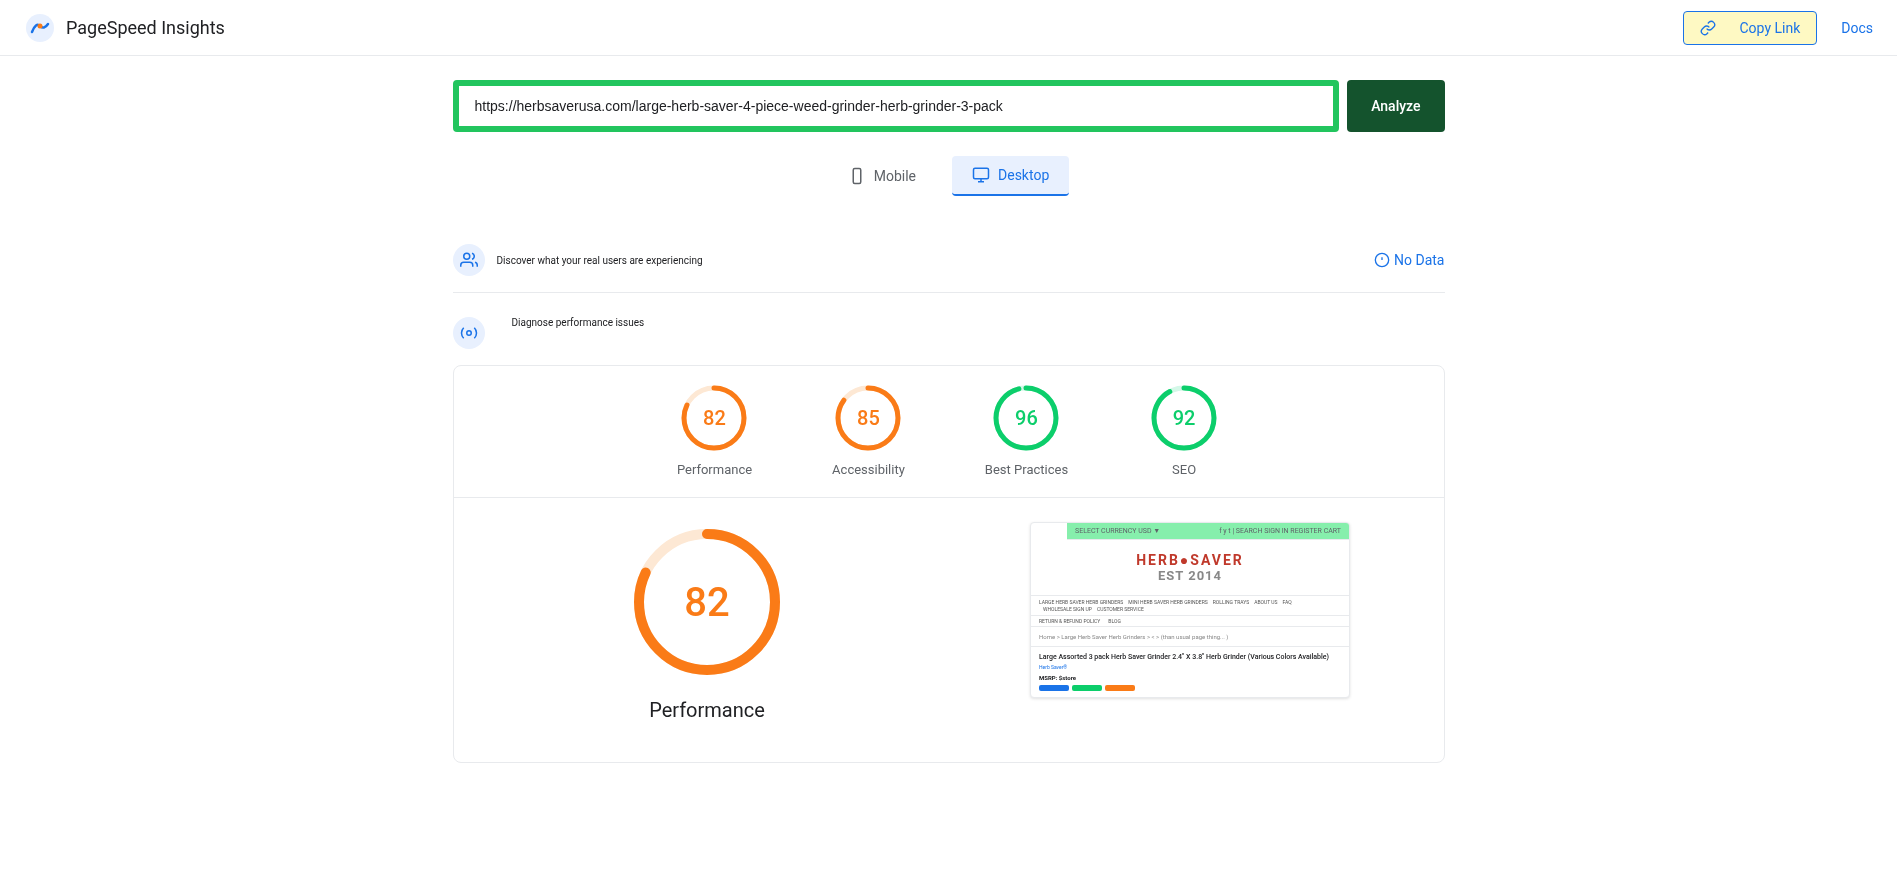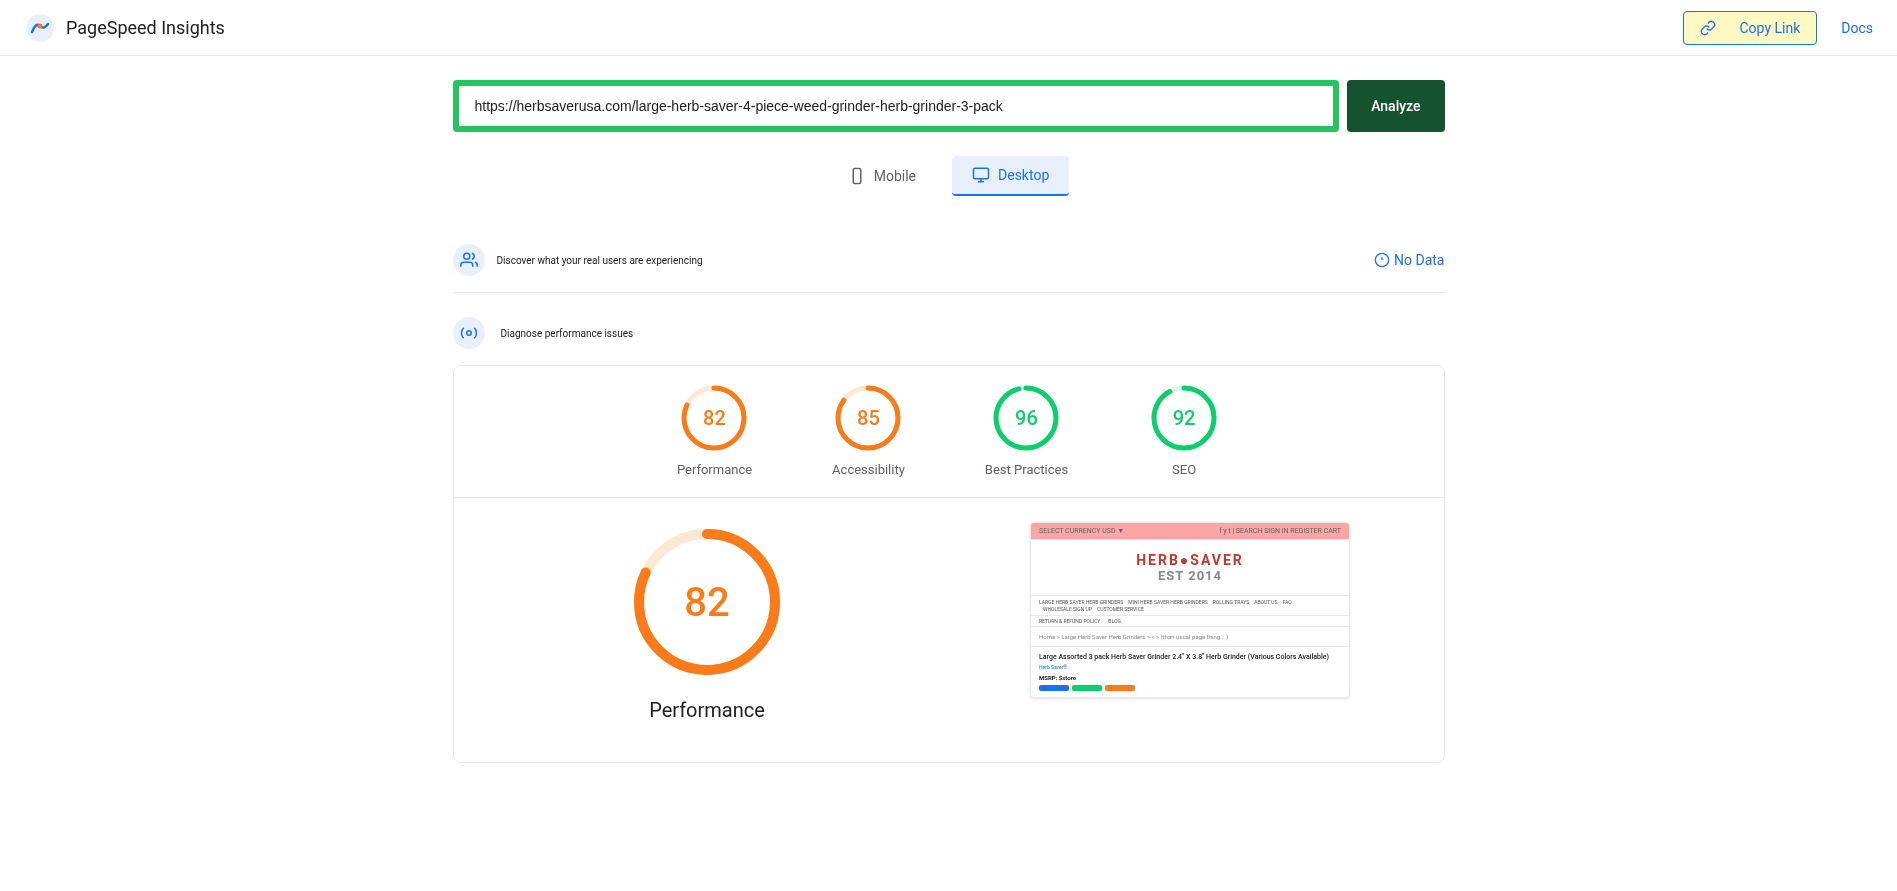--- a/index.html
+++ b/index.html
@@ -149,22 +149,21 @@
       display: flex;
       align-items: center;
       gap: 4px;
       color: #1a73e8;
       font-size: 14px;
       cursor: pointer;
     }
 
     .section-diagnose {
       display: flex;
-      align-items: center;
-      gap: 16px;
+      gap: 27px;
       padding: 16px 0;
       margin-top: 8px;
     }
 
     
     .scores-card {
       border: 1px solid #e8eaed;
       border-radius: 8px;
       padding: 16px 0;
       margin-bottom: 24px;
@@ -260,21 +259,22 @@
       box-shadow: 0 1px 3px rgba(0,0,0,0.12);
     }
     .screenshot-nav {
       display: flex;
       justify-content: space-between;
       align-items: center;
       padding: 4px 8px;
       border-bottom: 1px solid #e8eaed;
       font-size: 7px;
       color: #5f6368;
-      background: #fca5a5;
+      background: #86efac;
+      margin-left: 36px;
     }
     .screenshot-logo {
       display: flex;
       justify-content: center;
       padding: 12px;
       font-size: 16px;
       font-weight: bold;
       color: #c0392b;
       letter-spacing: 1px;
     }

